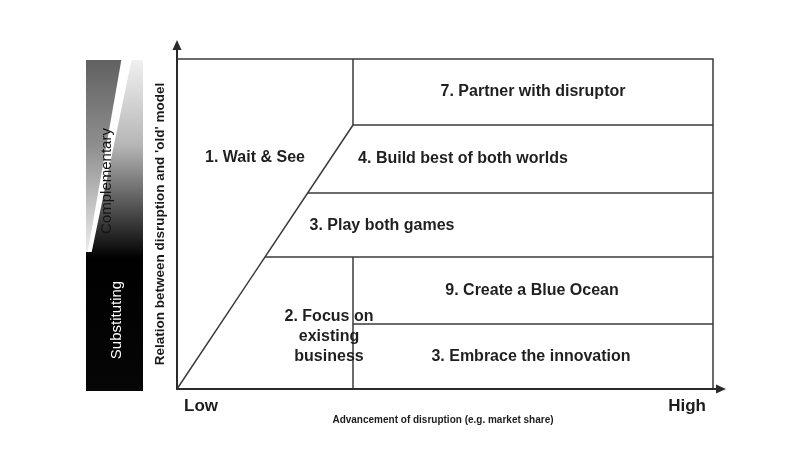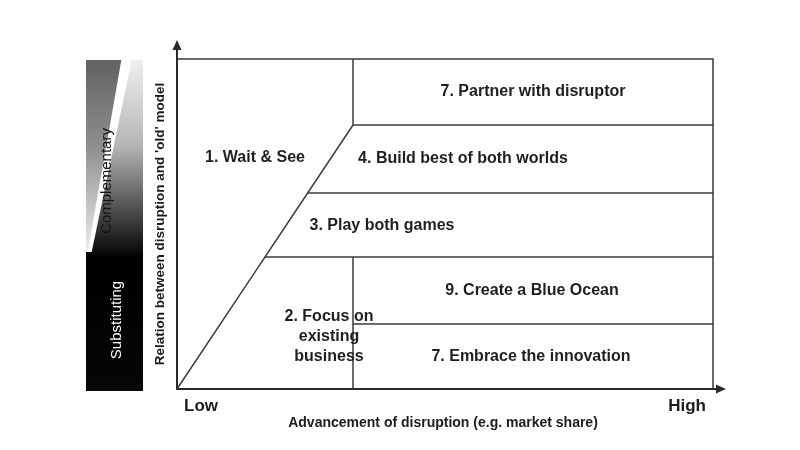--- a/index.html
+++ b/index.html
@@ -88,21 +88,21 @@
     font-weight: 700;
     color: #1c1c1c;
     white-space: nowrap;
   }
   .low-label { left: 184px; top: 396px; }
   .high-label { left: 706px; top: 396px; transform: translateX(-100%); }
   .x-axis-title {
     position: absolute;
     left: 443px; top: 414px;
     transform: translateX(-50%);
-    font-size: 14px;
+    font-size: 10px;
     font-weight: 700;
     color: #1c1c1c;
     white-space: nowrap;
   }
 </style>
 </head>
 <body>
 
 <div class="canvas">
 
@@ -133,21 +133,21 @@
     <line x1="353" y1="257" x2="353" y2="389" stroke="#3a3a3a" stroke-width="1.5"></line>
     <line x1="353" y1="324" x2="713" y2="324" stroke="#3a3a3a" stroke-width="1.5"></line>
 
     <line x1="177" y1="389" x2="353" y2="125" stroke="#3a3a3a" stroke-width="1.5"></line>
   </svg>
 
   <div class="region-label" style="left:255px; top:157px;">1. Wait &amp; See</div>
   <div class="region-label region-2" style="left:282px; top:336px;">2. Focus on existing business</div>
   <div class="region-label" style="left:382px; top:225px;">3. Play both games</div>
   <div class="region-label" style="left:463px; top:158px;">4. Build best of both worlds</div>
-  <div class="region-label" style="left:531px; top:356px;">7. Embrace the innovation</div>
+  <div class="region-label" style="left:531px; top:356px;">3. Embrace the innovation</div>
   <div class="region-label" style="left:532px; top:290px;">9. Create a Blue Ocean</div>
   <div class="region-label" style="left:533px; top:91px;">7. Partner with disruptor</div>
 
   <div class="axis-end low-label">Low</div>
   <div class="axis-end high-label">High</div>
   <div class="x-axis-title">Advancement of disruption (e.g. market share)</div>
 
 </div>
 
 </body></html>

